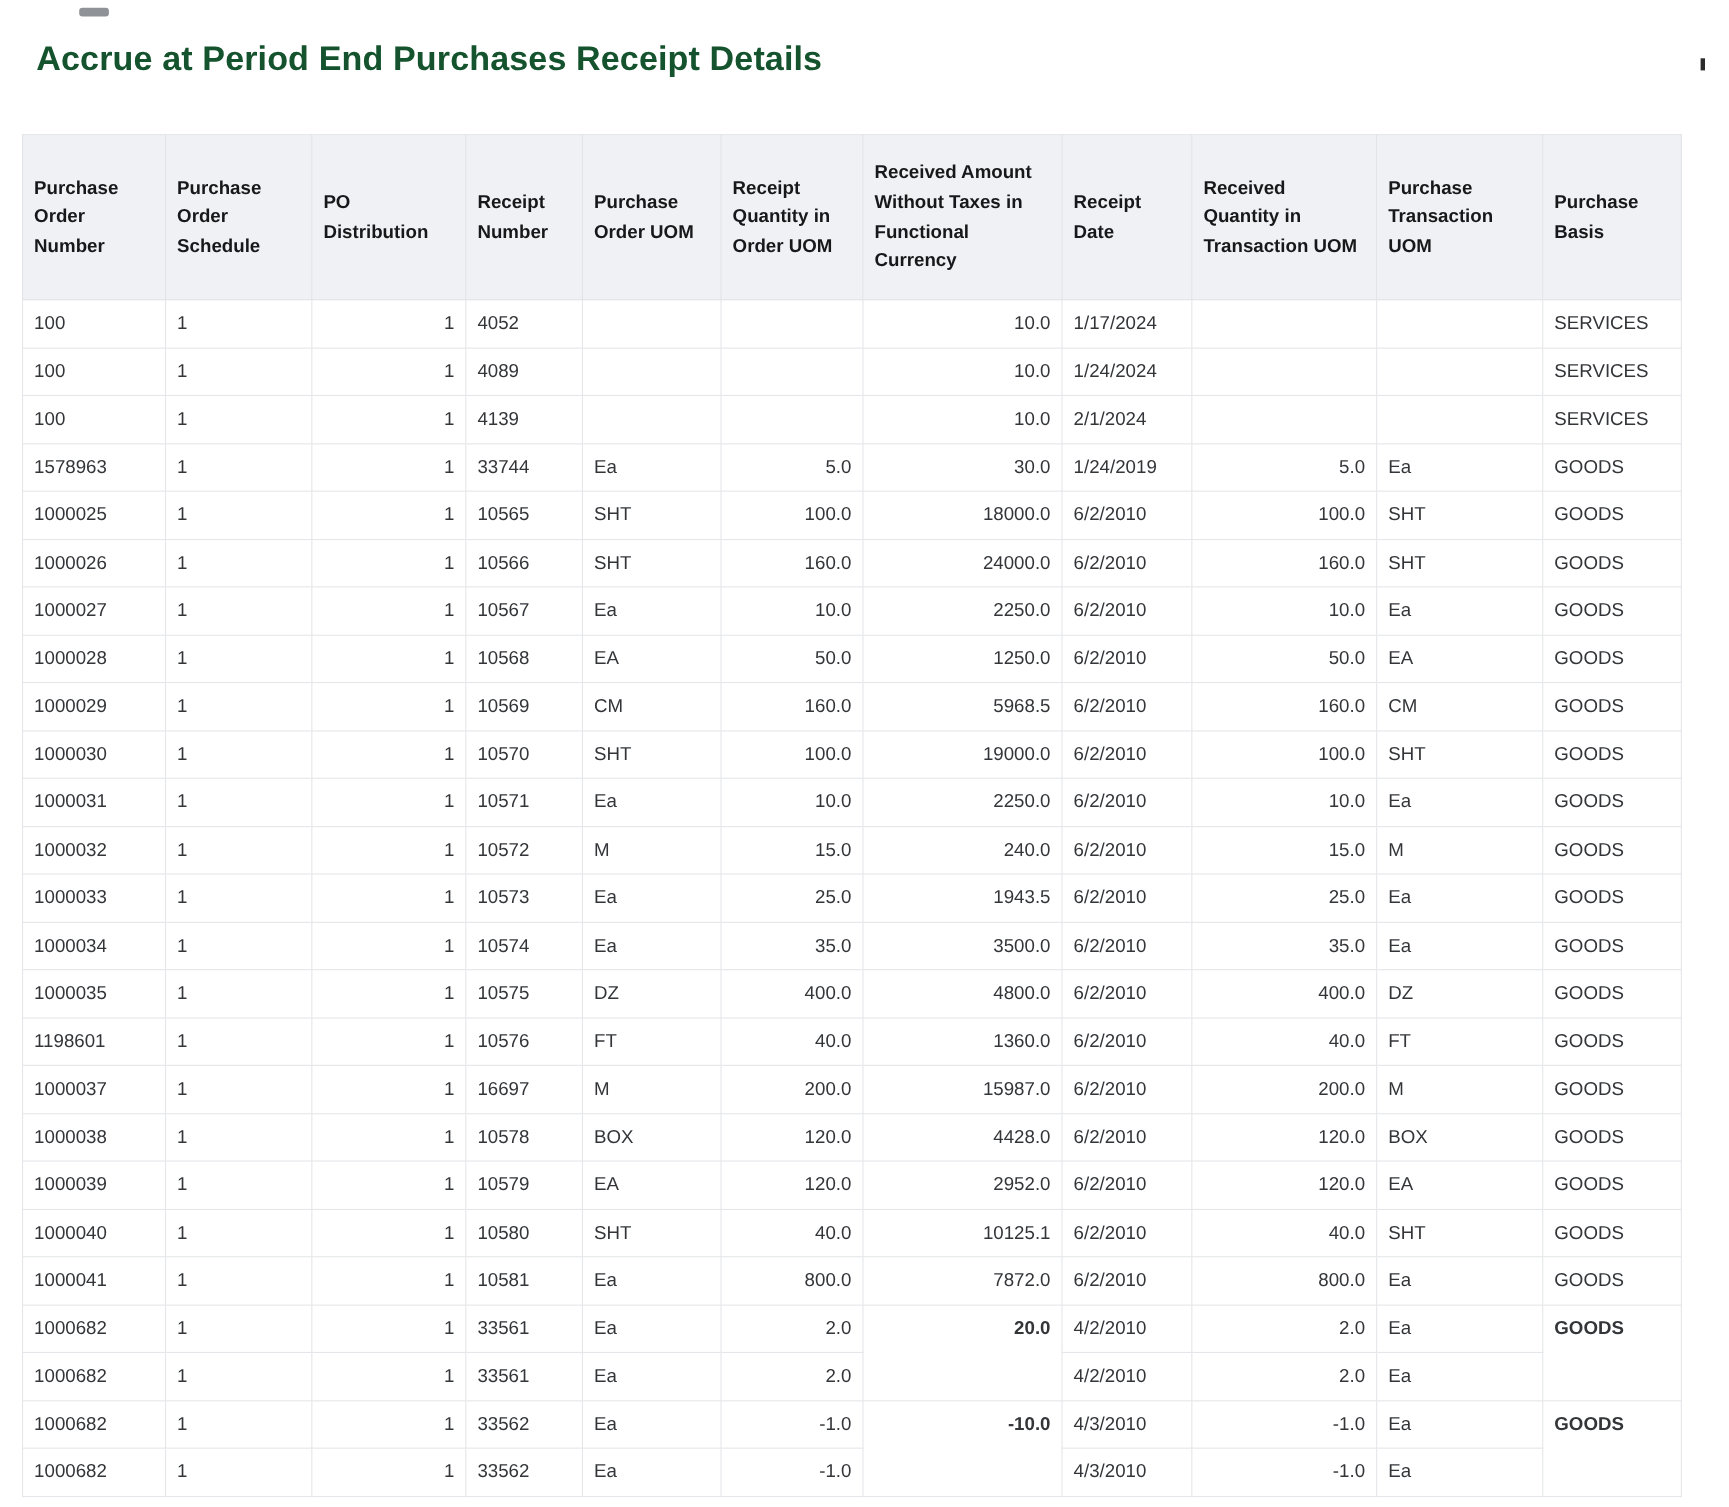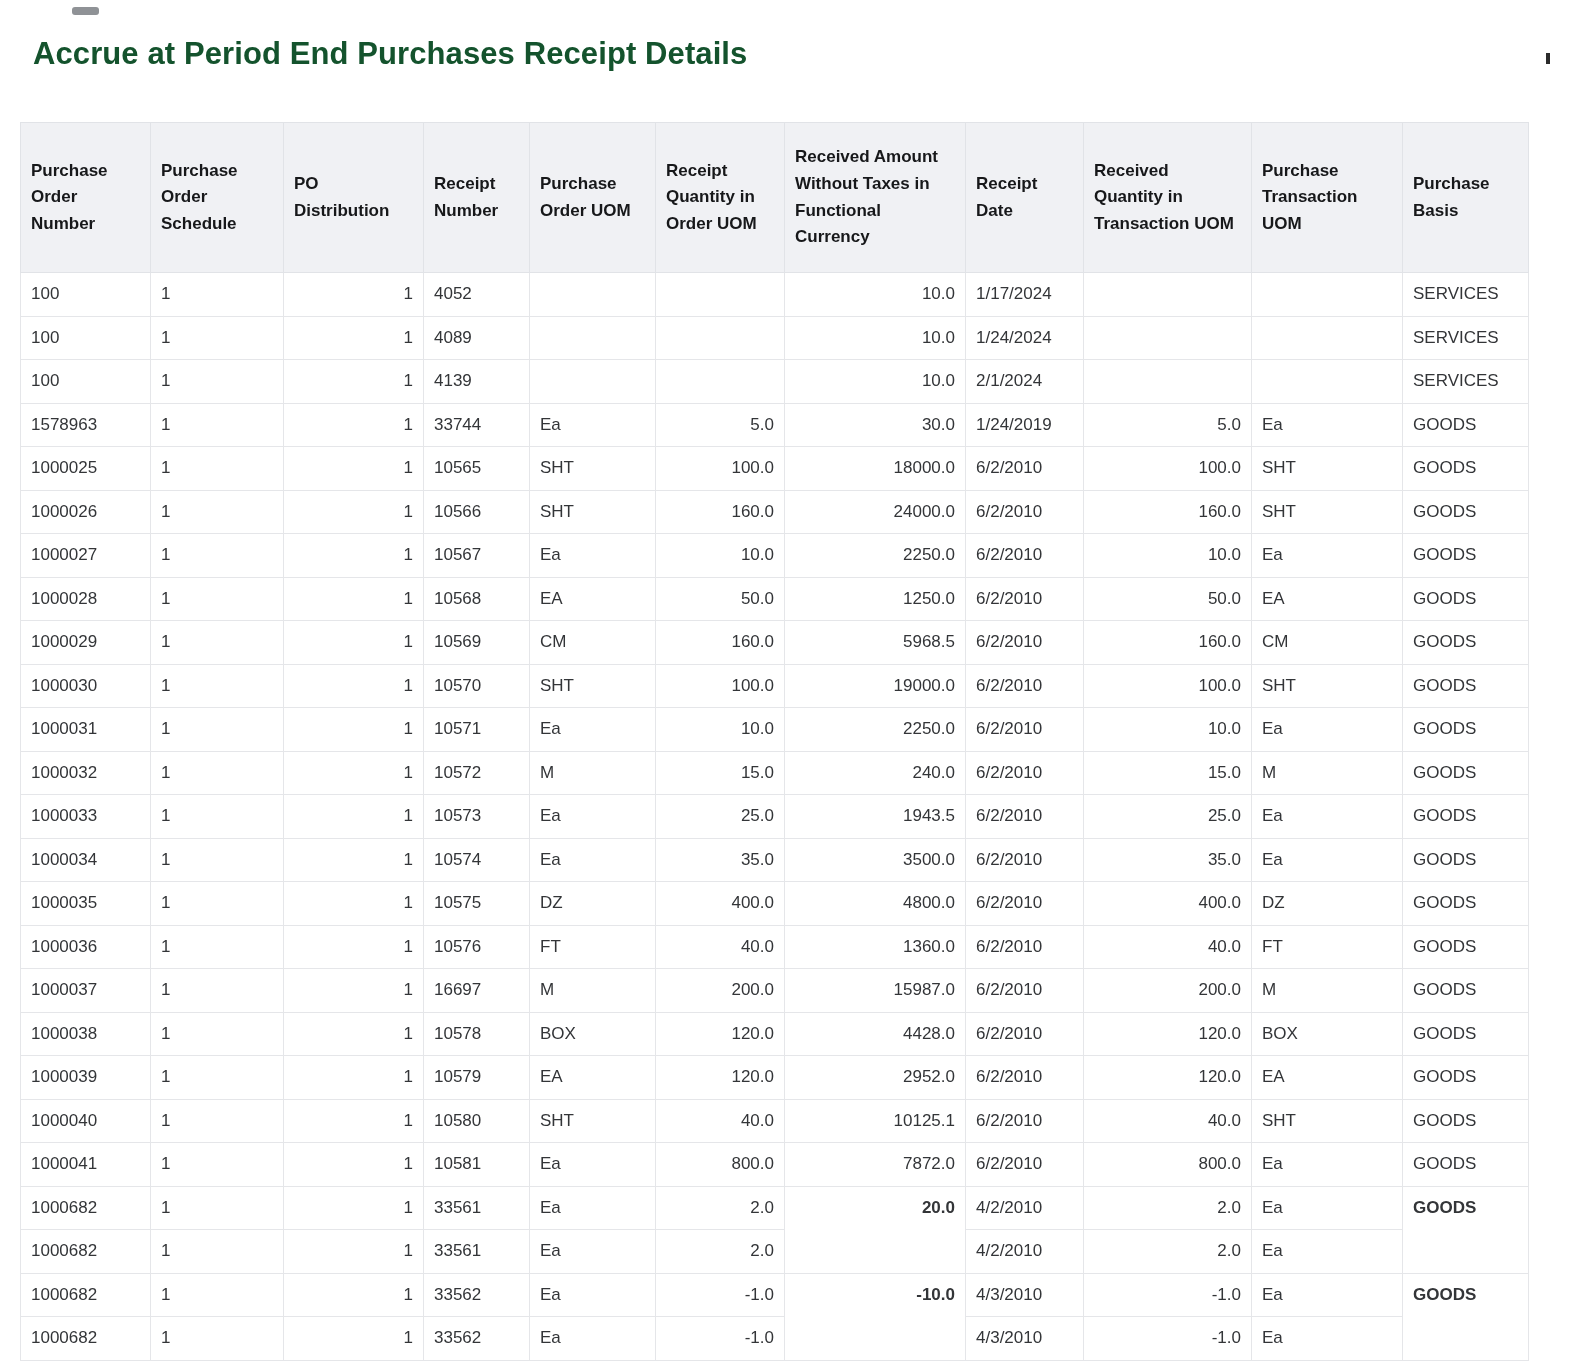--- a/index.html
+++ b/index.html
@@ -288,21 +288,21 @@
             <td>10575</td>
             <td>DZ</td>
             <td class="num">400.0</td>
             <td class="num">4800.0</td>
             <td>6/2/2010</td>
             <td class="num">400.0</td>
             <td>DZ</td>
             <td>GOODS</td>
           </tr>
           <tr>
-            <td>1000036</td>
+            <td>1198601</td>
             <td>1</td>
             <td class="num">1</td>
             <td>10576</td>
             <td>FT</td>
             <td class="num">40.0</td>
             <td class="num">1360.0</td>
             <td>6/2/2010</td>
             <td class="num">40.0</td>
             <td>FT</td>
             <td>GOODS</td>

